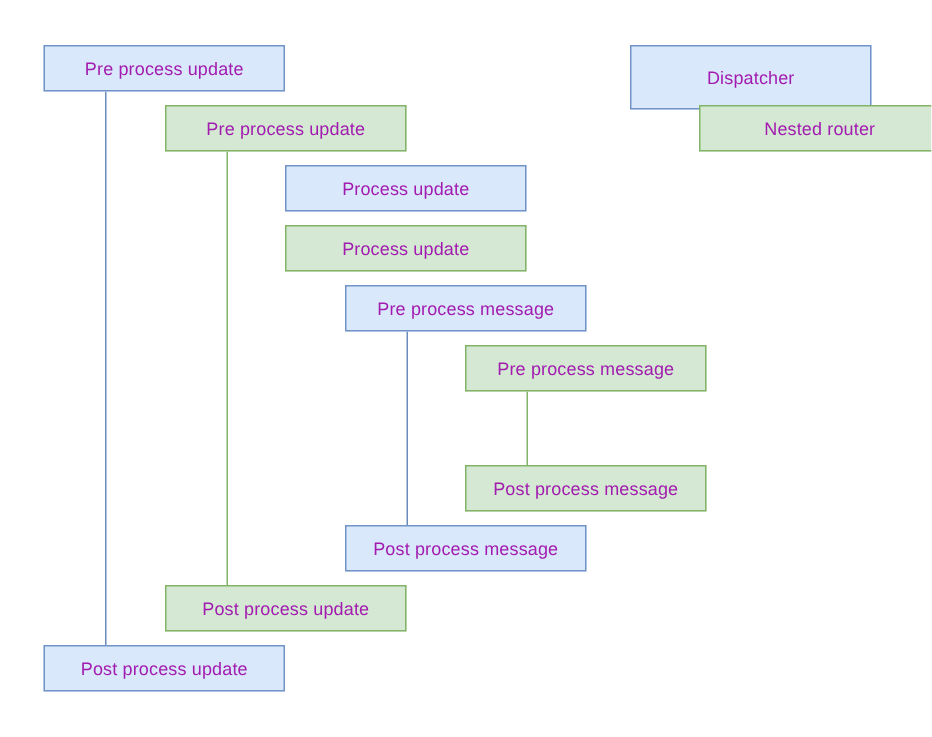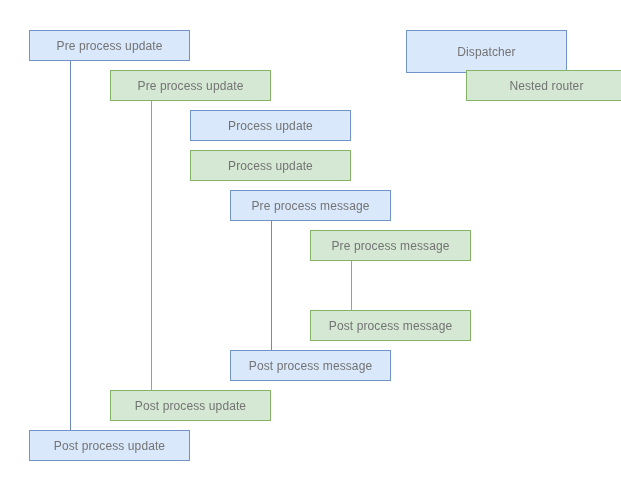--- a/index.html
+++ b/index.html
@@ -20,21 +20,21 @@
   }
   .node {
     position: absolute;
     box-sizing: border-box;
     border: 1px solid #000;
     display: flex;
     align-items: center;
     justify-content: center;
     font-size: 12px;
     line-height: 14px;
-    color: #737373;
+    color: #a21caf;
     text-align: center;
     white-space: nowrap;
     letter-spacing: 0.1px;
   }
   .node.dispatcher {
     background: #dae8fc;
     border-color: #7293c8;
   }
   .node.router {
     background: #d5e8d4;
@@ -88,19 +88,19 @@
   <div class="node dispatcher" style="left:230px; top:350px; width:161px; height:31px;">
       <span>Post process message</span>
     </div>
   <div class="node router" style="left:110px; top:390px; width:161px; height:31px;">
       <span>Post process update</span>
     </div>
   <div class="node dispatcher" style="left:29px;  top:430px; width:161px; height:31px;">
       <span>Post process update</span>
     </div>
 
-  <div class="node dispatcher" style="left:406px; top:30px; width:161px; height:43px;">
+  <div class="node dispatcher" style="left:420px; top:30px; width:161px; height:43px;">
       <span>Dispatcher</span>
     </div>
   <div class="node router" style="left:430px; top:70px; width:161px; height:31px;margin-left:36px;">
       <span>Nested router</span>
     </div>
 </div>
 
 </body></html>

